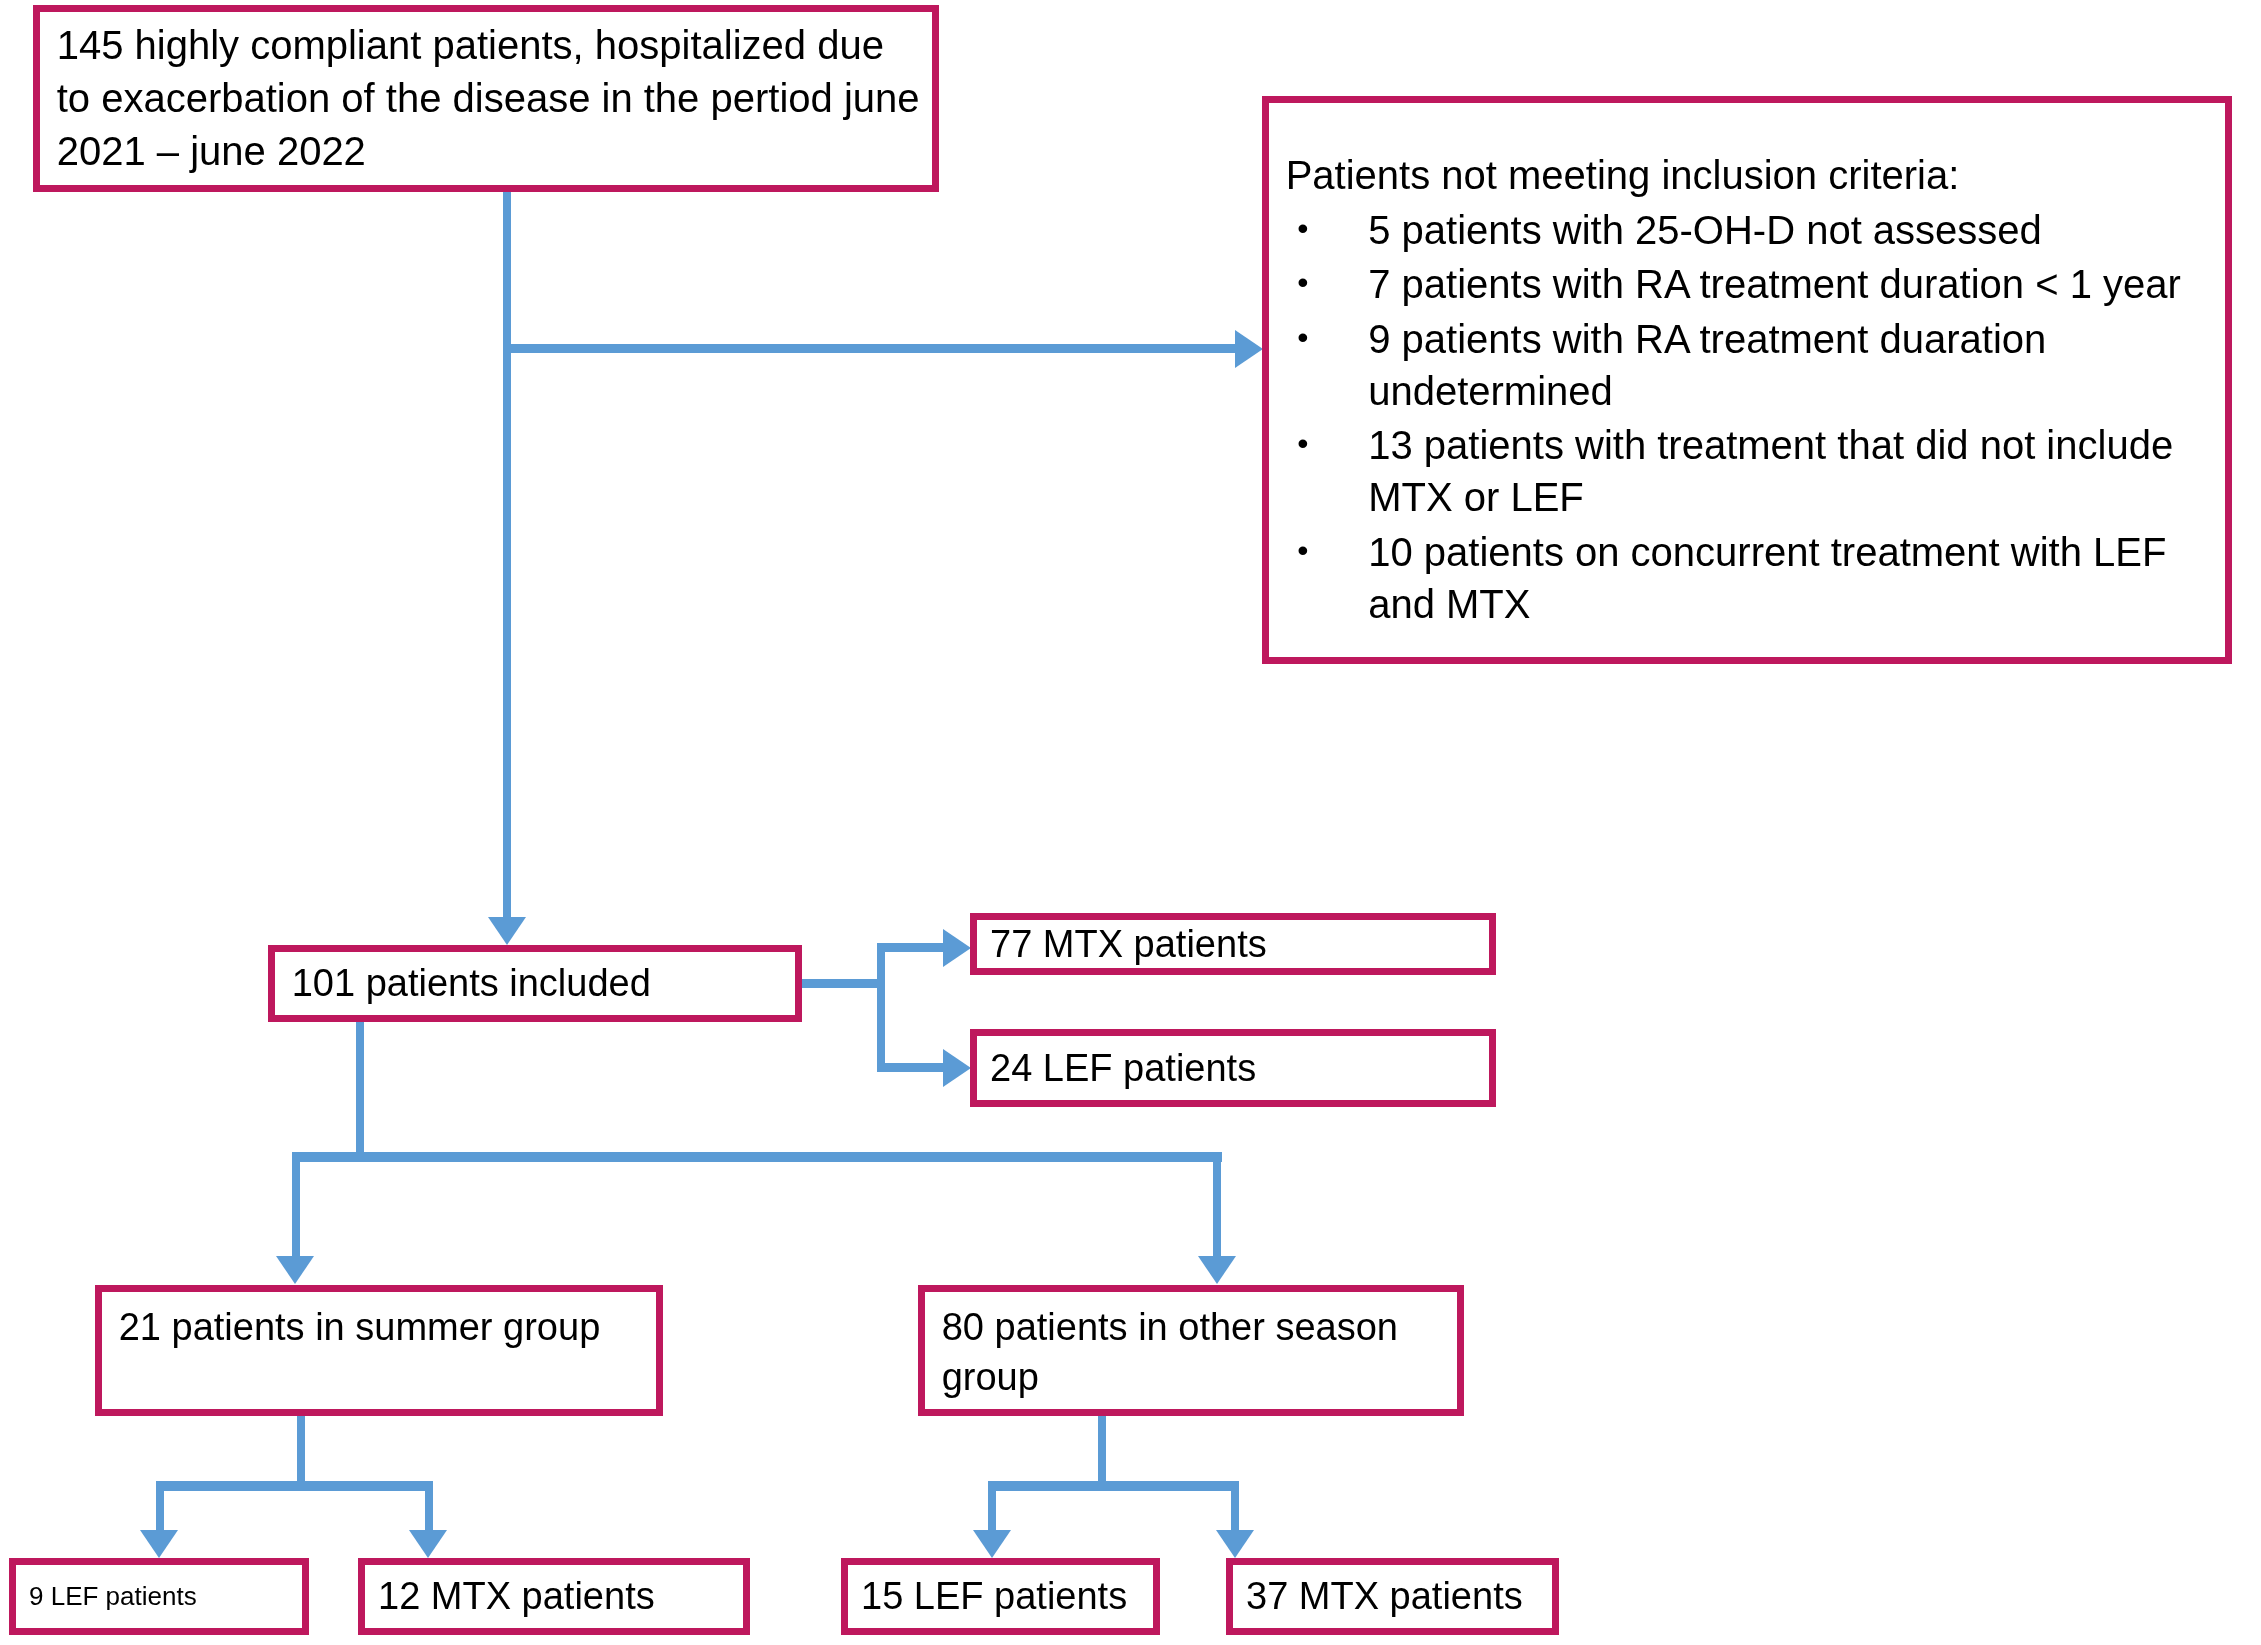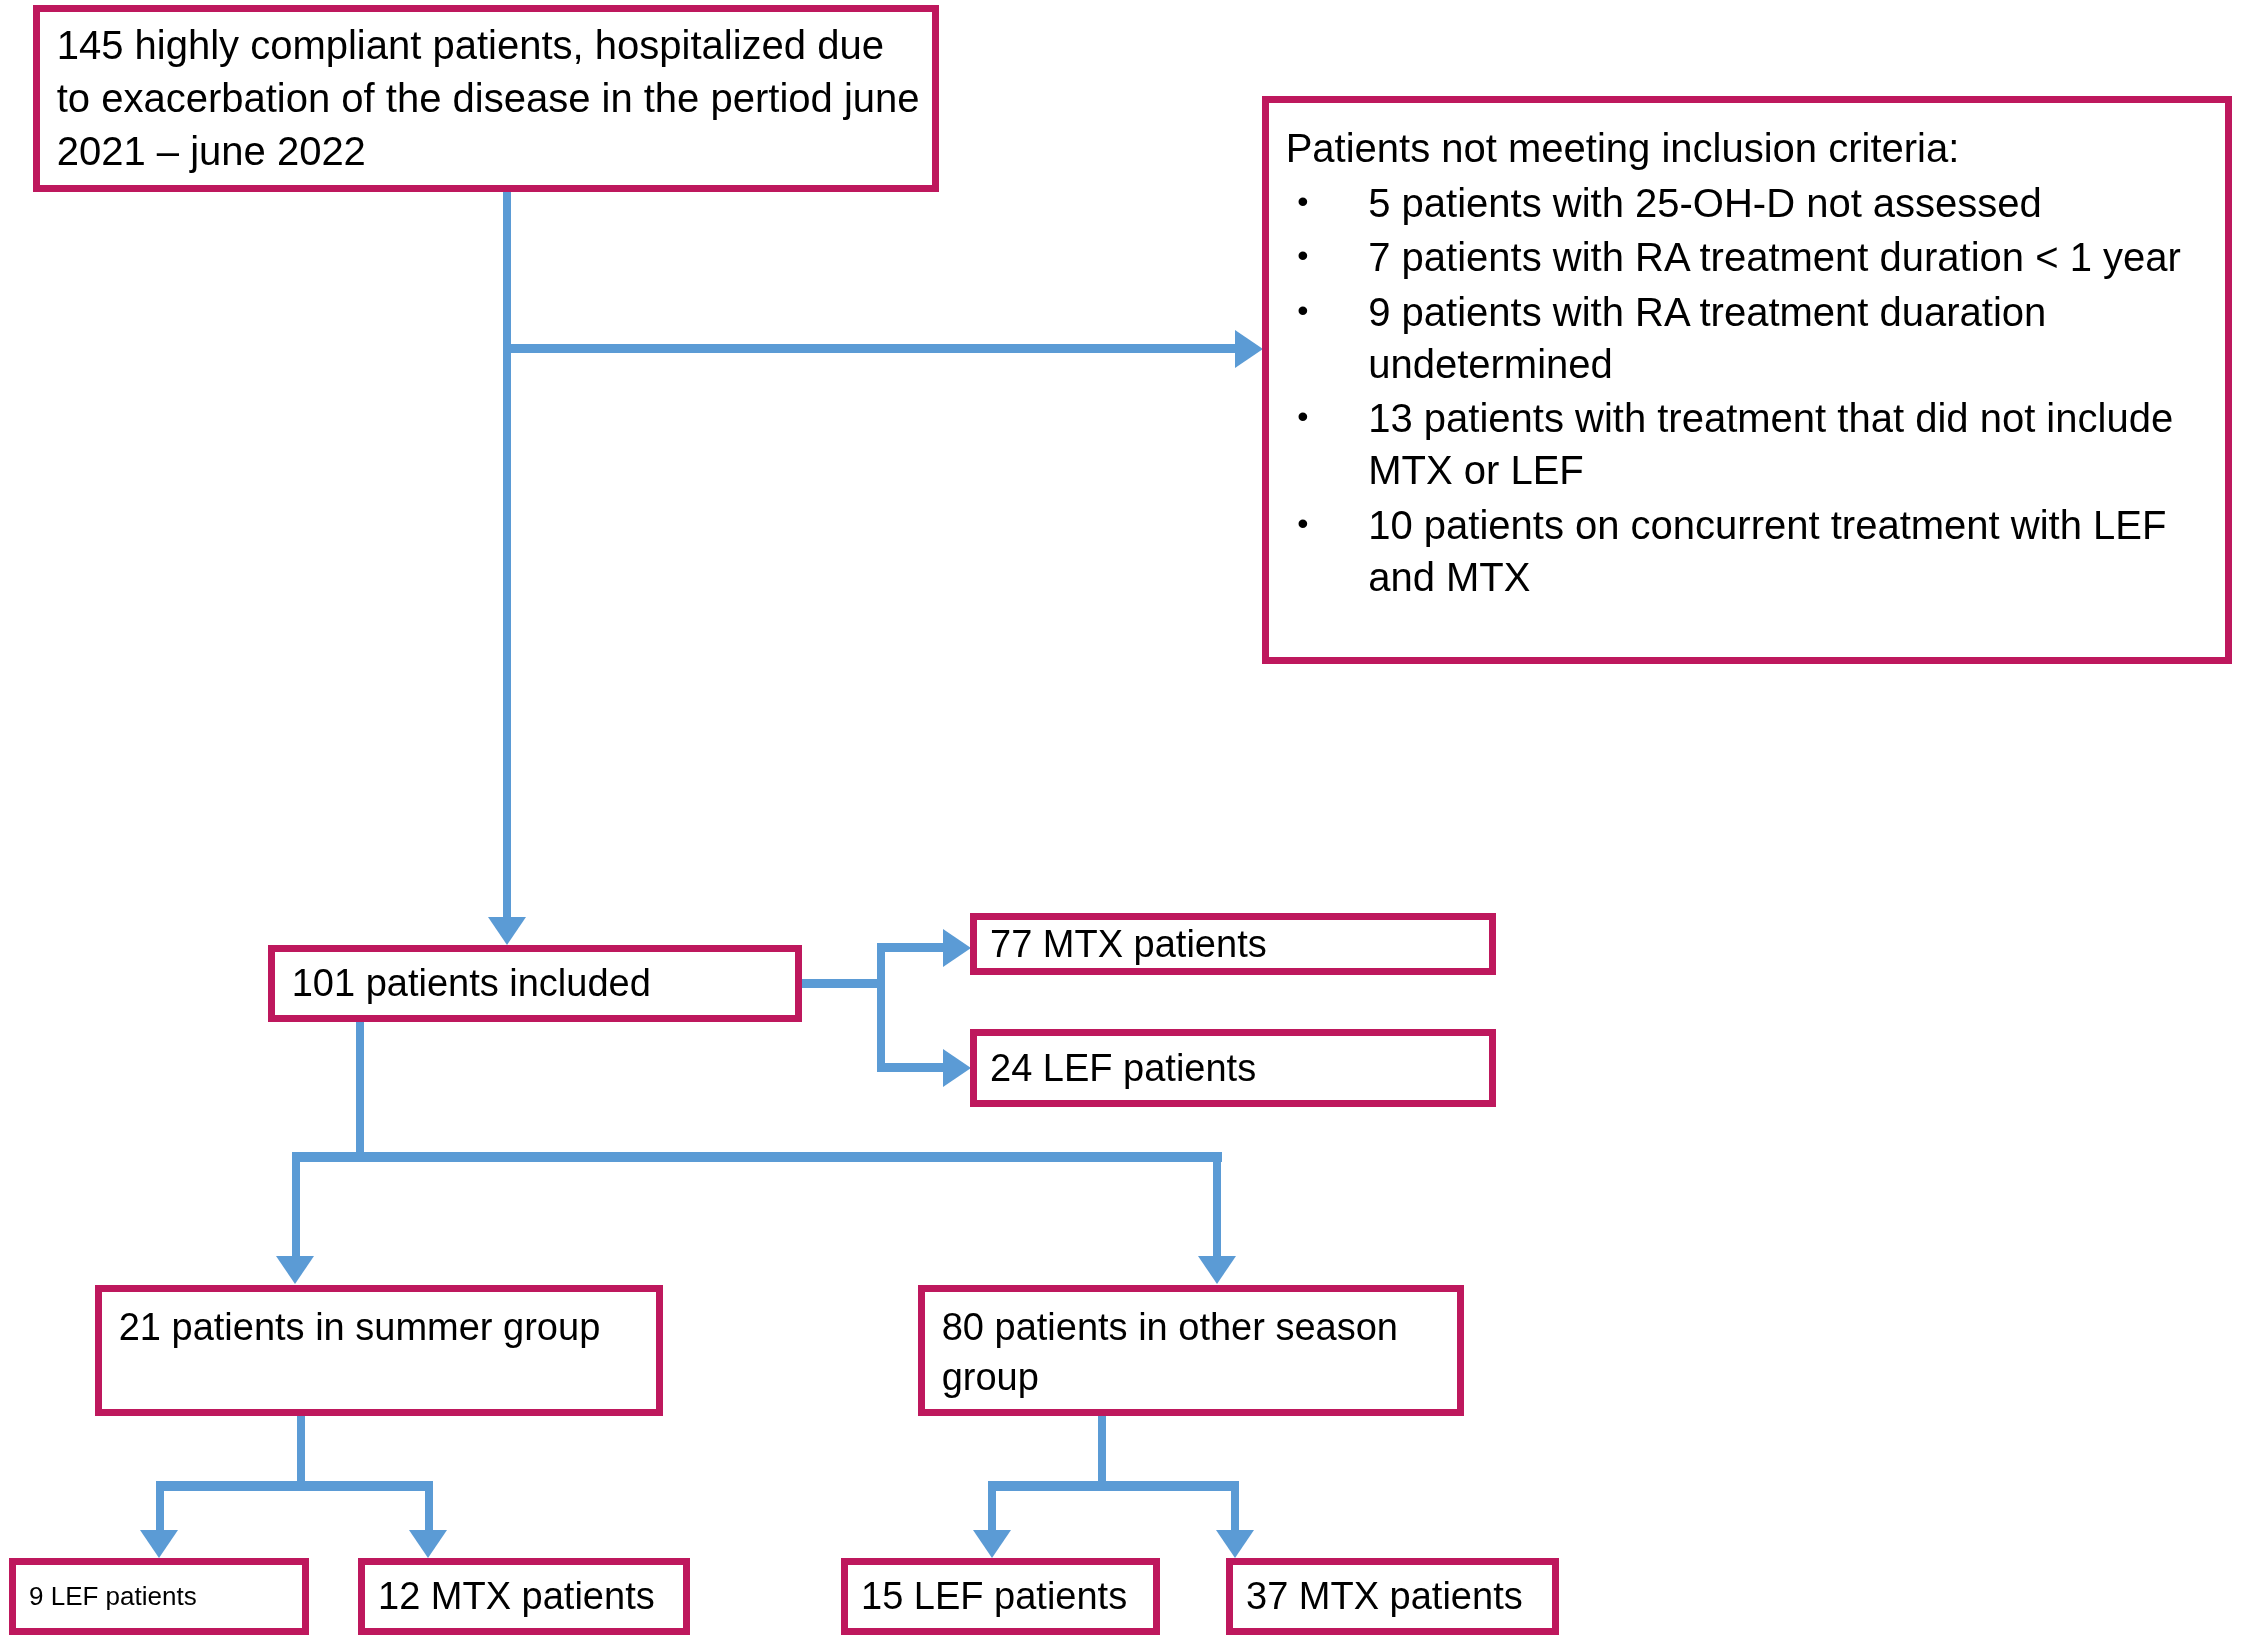--- a/index.html
+++ b/index.html
@@ -28,21 +28,21 @@
     color: #000000;
     font-size: 40px;
     line-height: 1.32;
     padding: 0 10.3px;
     white-space: pre-line;
   }
   
   #node-source        { left: 33px;   top: 5.1px;    width: 906px; height: 187px; }
   #node-source .node-text { padding-left: 16.7px; }
 
-  #node-excluded      { left: 1262px; top: 96px;  width: 970px; height: 568px; align-items: flex-start; }
+  #node-excluded      { left: 1262px; top: 96px;  width: 970px; height: 568px; align-items: center; }
   #excluded-body      { padding: 19px 15.4px 0 16.7px; width: 100%; }
   #excluded-title     { font-size: 40px; color: #000; line-height: 1.3; }
   .excl-item {
     display: flex;
     font-size: 40px;
     color: #000;
     line-height: 1.3;
     margin-top: 2.6px;
   }
   .excl-bullet {
@@ -65,21 +65,21 @@
 
   #node-summer        { left: 95px;  top: 1285px; width: 568px; height: 131px; align-items: flex-start; }
   #node-summer .node-text { font-size: 38px; padding: 10.3px 0 0 16.7px; }
 
   #node-other         { left: 918px; top: 1285px; width: 546px; height: 131px; align-items: flex-start; }
   #node-other .node-text { font-size: 38px; padding: 10.3px 0 0 16.7px; }
 
   #node-lef9          { left: 9px;   top: 1558px; width: 300px; height: 77px; }
   #node-lef9 .node-text { font-size: 26px; padding-left: 13px; }
 
-  #node-mtx12         { left: 358px;  top: 1558px; width: 332px; height: 77px; }
+  #node-mtx12         { left: 358px;  top: 1558px; width: 392px; height: 77px; }
   #node-mtx12 .node-text { font-size: 38px; padding-left: 13px; }
 
   #node-lef15         { left: 841px; top: 1558px; width: 319px; height: 77px; }
   #node-lef15 .node-text { font-size: 38px; padding-left: 13px; }
 
   #node-mtx65         { left: 1226px; top: 1558px; width: 333px; height: 77px; }
   #node-mtx65 .node-text { font-size: 38px; padding-left: 13px; }
 
   
   .conn {

